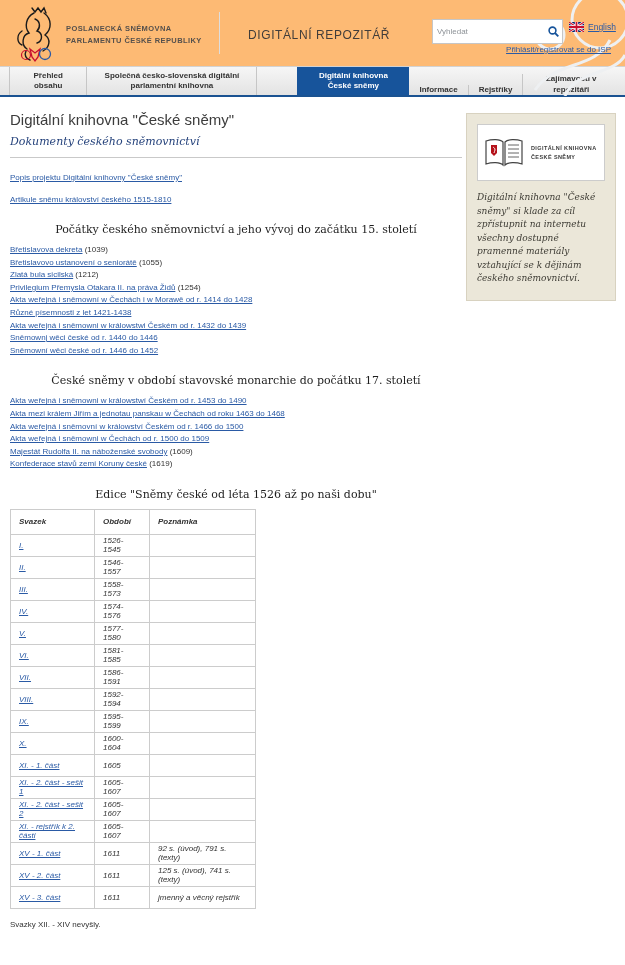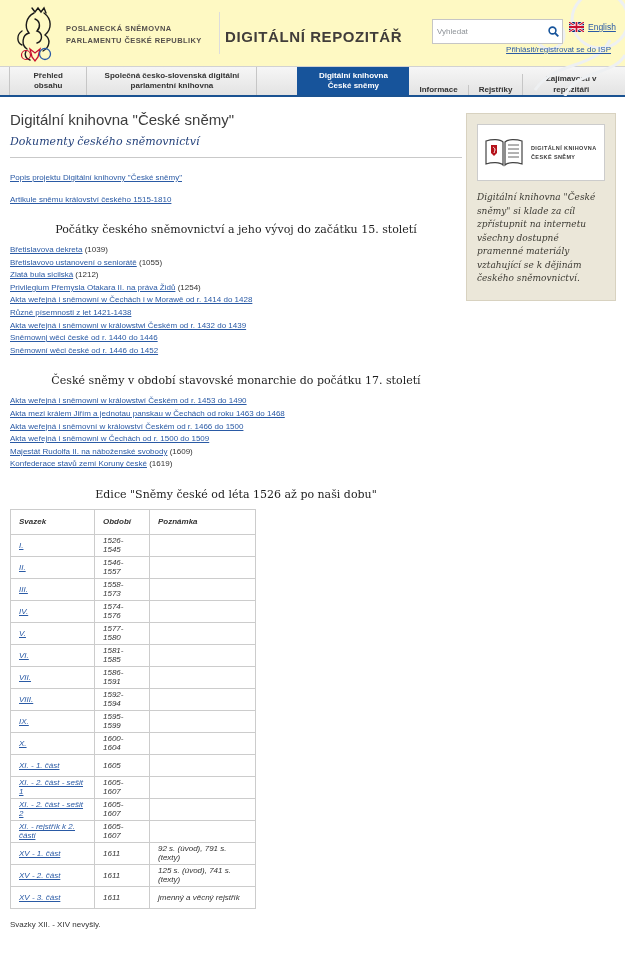--- a/index.html
+++ b/index.html
@@ -4,27 +4,27 @@
 <style>
   * { margin:0; padding:0; box-sizing:border-box; }
   body {
     width:625px; height:965px; background:#fff;
     font-family:"Liberation Sans", sans-serif; color:#333;
     position:relative; overflow:hidden;
   }
   a { color:#2a5aa5; text-decoration:underline; cursor:pointer; }
 
   
-  .hdr { position:relative; height:66px; background:#fef9c3; }
+  .hdr { position:relative; height:66px; background:#fdba74; }
   .watermark { position:absolute; right:0; top:0; pointer-events:none; }
   .lion { position:absolute; left:12px; top:5px; }
   .org { position:absolute; left:66px; top:23px; font-size:7.5px; font-weight:bold;
          color:#55504c; letter-spacing:.4px; line-height:1.55; }
   .hdr-div { position:absolute; left:219px; top:12px; height:42px; border-left:1px solid #ddd; }
-  .site-title { position:absolute; left:225px; top:28px; font-size:15px; font-weight:bold;
+  .site-title { position:absolute; left:248px; top:28px; font-size:12px; font-weight:normal;
                 color:#413d3a; letter-spacing:.6px; }
   .search-box { position:absolute; left:432px; top:19px; width:131px; height:25px;
                 border:1px solid #c6c6c6; background:#fff; display:flex; align-items:center; }
   .search-box input { flex:1; border:none; outline:none; font-size:8px; padding:0 4px;
                       font-family:"Liberation Sans", sans-serif; color:#333; min-width:0; }
   .search-box input::placeholder { color:#8e9398; }
   .search-btn { width:18px; height:17px; border:none; background:transparent; cursor:pointer;
                 display:flex; align-items:center; justify-content:center; }
   .lang { position:absolute; left:569px; top:22px; display:flex; align-items:center; gap:4px; }
   .lang a { font-size:8.5px; }

